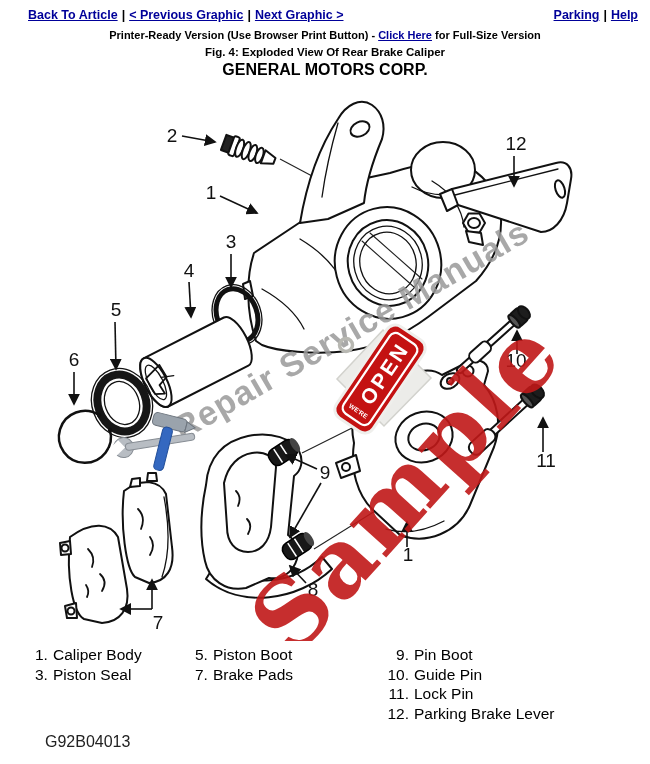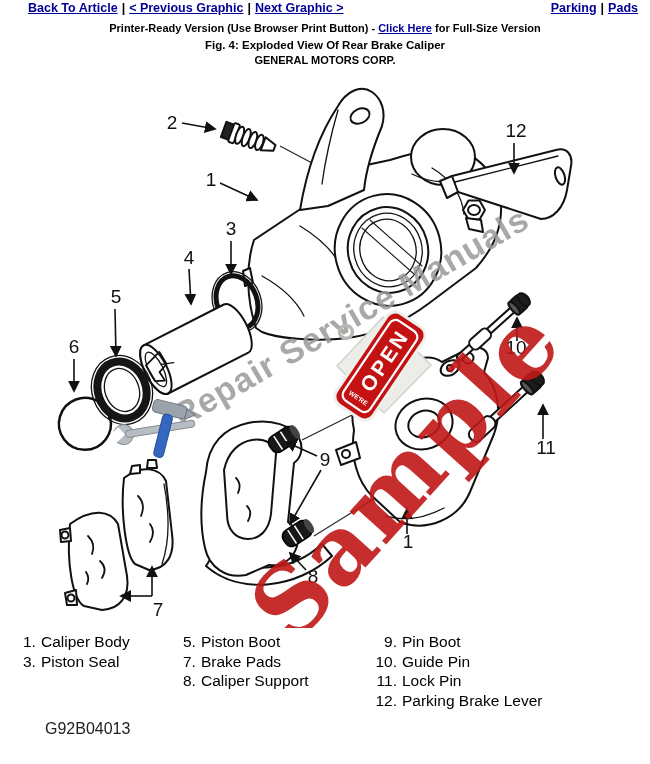--- a/index.html
+++ b/index.html
@@ -1,54 +1,54 @@
 <!DOCTYPE html>
 <html><head>
 <meta charset="utf-8">
 <style>
   html,body{margin:0;padding:0;background:#fff;}
   body{width:650px;height:764px;font-family:"Liberation Sans",sans-serif;color:#000;overflow:hidden;}
   
   .navrow{display:flex;justify-content:space-between;align-items:flex-start;
-          padding:1px 12px 0 28px;font-size:12.5px;font-weight:bold;}
+          padding:8px 12px 0 28px;font-size:12.5px;font-weight:bold;}
   .navrow a{color:#000099;text-decoration:underline;cursor:pointer;white-space:nowrap;}
   .sep{color:#000;margin:0 4px;font-weight:bold;}
   .titlerow{text-align:center;margin-top:7px;font-size:11px;font-weight:bold;}
   .titlerow a{color:#000099;text-decoration:underline;cursor:pointer;}
   .figrow{text-align:center;margin-top:5px;font-size:11.5px;font-weight:bold;}
-  .corprow{text-align:center;margin-top:3px;font-size:11px;font-weight:bold;}
+  .corprow{text-align:center;margin-top:3px;font-size:16px;font-weight:bold;}
   
   svg{display:block;}
   .art{fill:#fff;stroke:#111;stroke-width:2;stroke-linejoin:round;stroke-linecap:round;}
   .ln{fill:none;stroke-width:1.3;}
   .ln2{fill:none;stroke-width:1.8;}
   .thin{fill:none;stroke:#222;stroke-width:1.1;}
   .callout-line{fill:none;stroke:#111;stroke-width:1.6;}
   .callout-num{font-family:"Liberation Sans",sans-serif;font-size:19px;fill:#111;stroke:none;font-weight:400;}
   .wm-brand{font-family:"Liberation Sans",sans-serif;font-size:34px;font-weight:bold;letter-spacing:1px;opacity:.85;stroke:none;}
   .wm-sample{font-family:"DejaVu Serif","Liberation Serif",serif;font-size:95px;font-weight:bold;letter-spacing:2px;opacity:.9;stroke:none;}
   .sign-big{font-family:"Liberation Sans",sans-serif;font-size:21px;font-weight:bold;fill:#fff;letter-spacing:2.5px;stroke:none;}
   .sign-small{font-family:"Liberation Sans",sans-serif;font-size:6.5px;font-weight:bold;fill:#fff;stroke:none;}
   
-  .parts{display:flex;padding-left:23px;margin-top:4px;font-size:15.5px;line-height:19.5px;}
+  .parts{display:flex;padding-left:35px;margin-top:4px;font-size:15.5px;line-height:19.5px;}
   .pcol1{width:160px;} .pcol2{width:188px;} .pcol3{flex:1;}
   .pitem{white-space:nowrap;}
   .pn{display:inline-block;margin-right:5px;}
   .pcol3 .pn{width:26px;text-align:right;}
   .docnum{margin:10px 0 0 45px;font-size:16px;color:#222;}
 </style>
 </head>
 <body>
 
 <div class="navrow">
   <div>
     <a>Back To Article</a><span class="sep">|</span><a>&lt; Previous Graphic</a><span class="sep">|</span><a>Next Graphic &gt;</a>
   </div>
   <div>
-    <a>Parking</a><span class="sep">|</span><a>Pads</a>
+    <a>Parking</a><span class="sep">|</span><a>Help</a>
   </div>
 </div>
 
 <div class="titlerow">
   <span>Printer-Ready Version (Use Browser Print Button) - </span><a>Click Here</a><span> for Full-Size Version</span>
 </div>
 
 <div class="figrow">Fig. 4: Exploded View Of Rear Brake Caliper</div>
 <div class="corprow">GENERAL MOTORS CORP.</div>
 
@@ -253,21 +253,20 @@
 </svg>
 
 <div class="parts">
   <div class="pcol1">
     <div class="pitem"><span class="pn">1.</span><span>Caliper Body</span></div>
     <div class="pitem"><span class="pn">3.</span><span>Piston Seal</span></div>
   </div>
   <div class="pcol2">
     <div class="pitem"><span class="pn">5.</span><span>Piston Boot</span></div>
     <div class="pitem"><span class="pn">7.</span><span>Brake Pads</span></div>
-    <div class="pitem"><span class="pn">8.</span><span>Caliper Support</span></div>
   </div>
   <div class="pcol3">
     <div class="pitem"><span class="pn">9.</span><span>Pin Boot</span></div>
     <div class="pitem"><span class="pn">10.</span><span>Guide Pin</span></div>
     <div class="pitem"><span class="pn">11.</span><span>Lock Pin</span></div>
     <div class="pitem"><span class="pn">12.</span><span>Parking Brake Lever</span></div>
   </div>
 </div>
 
 <div class="docnum">G92B04013</div>

